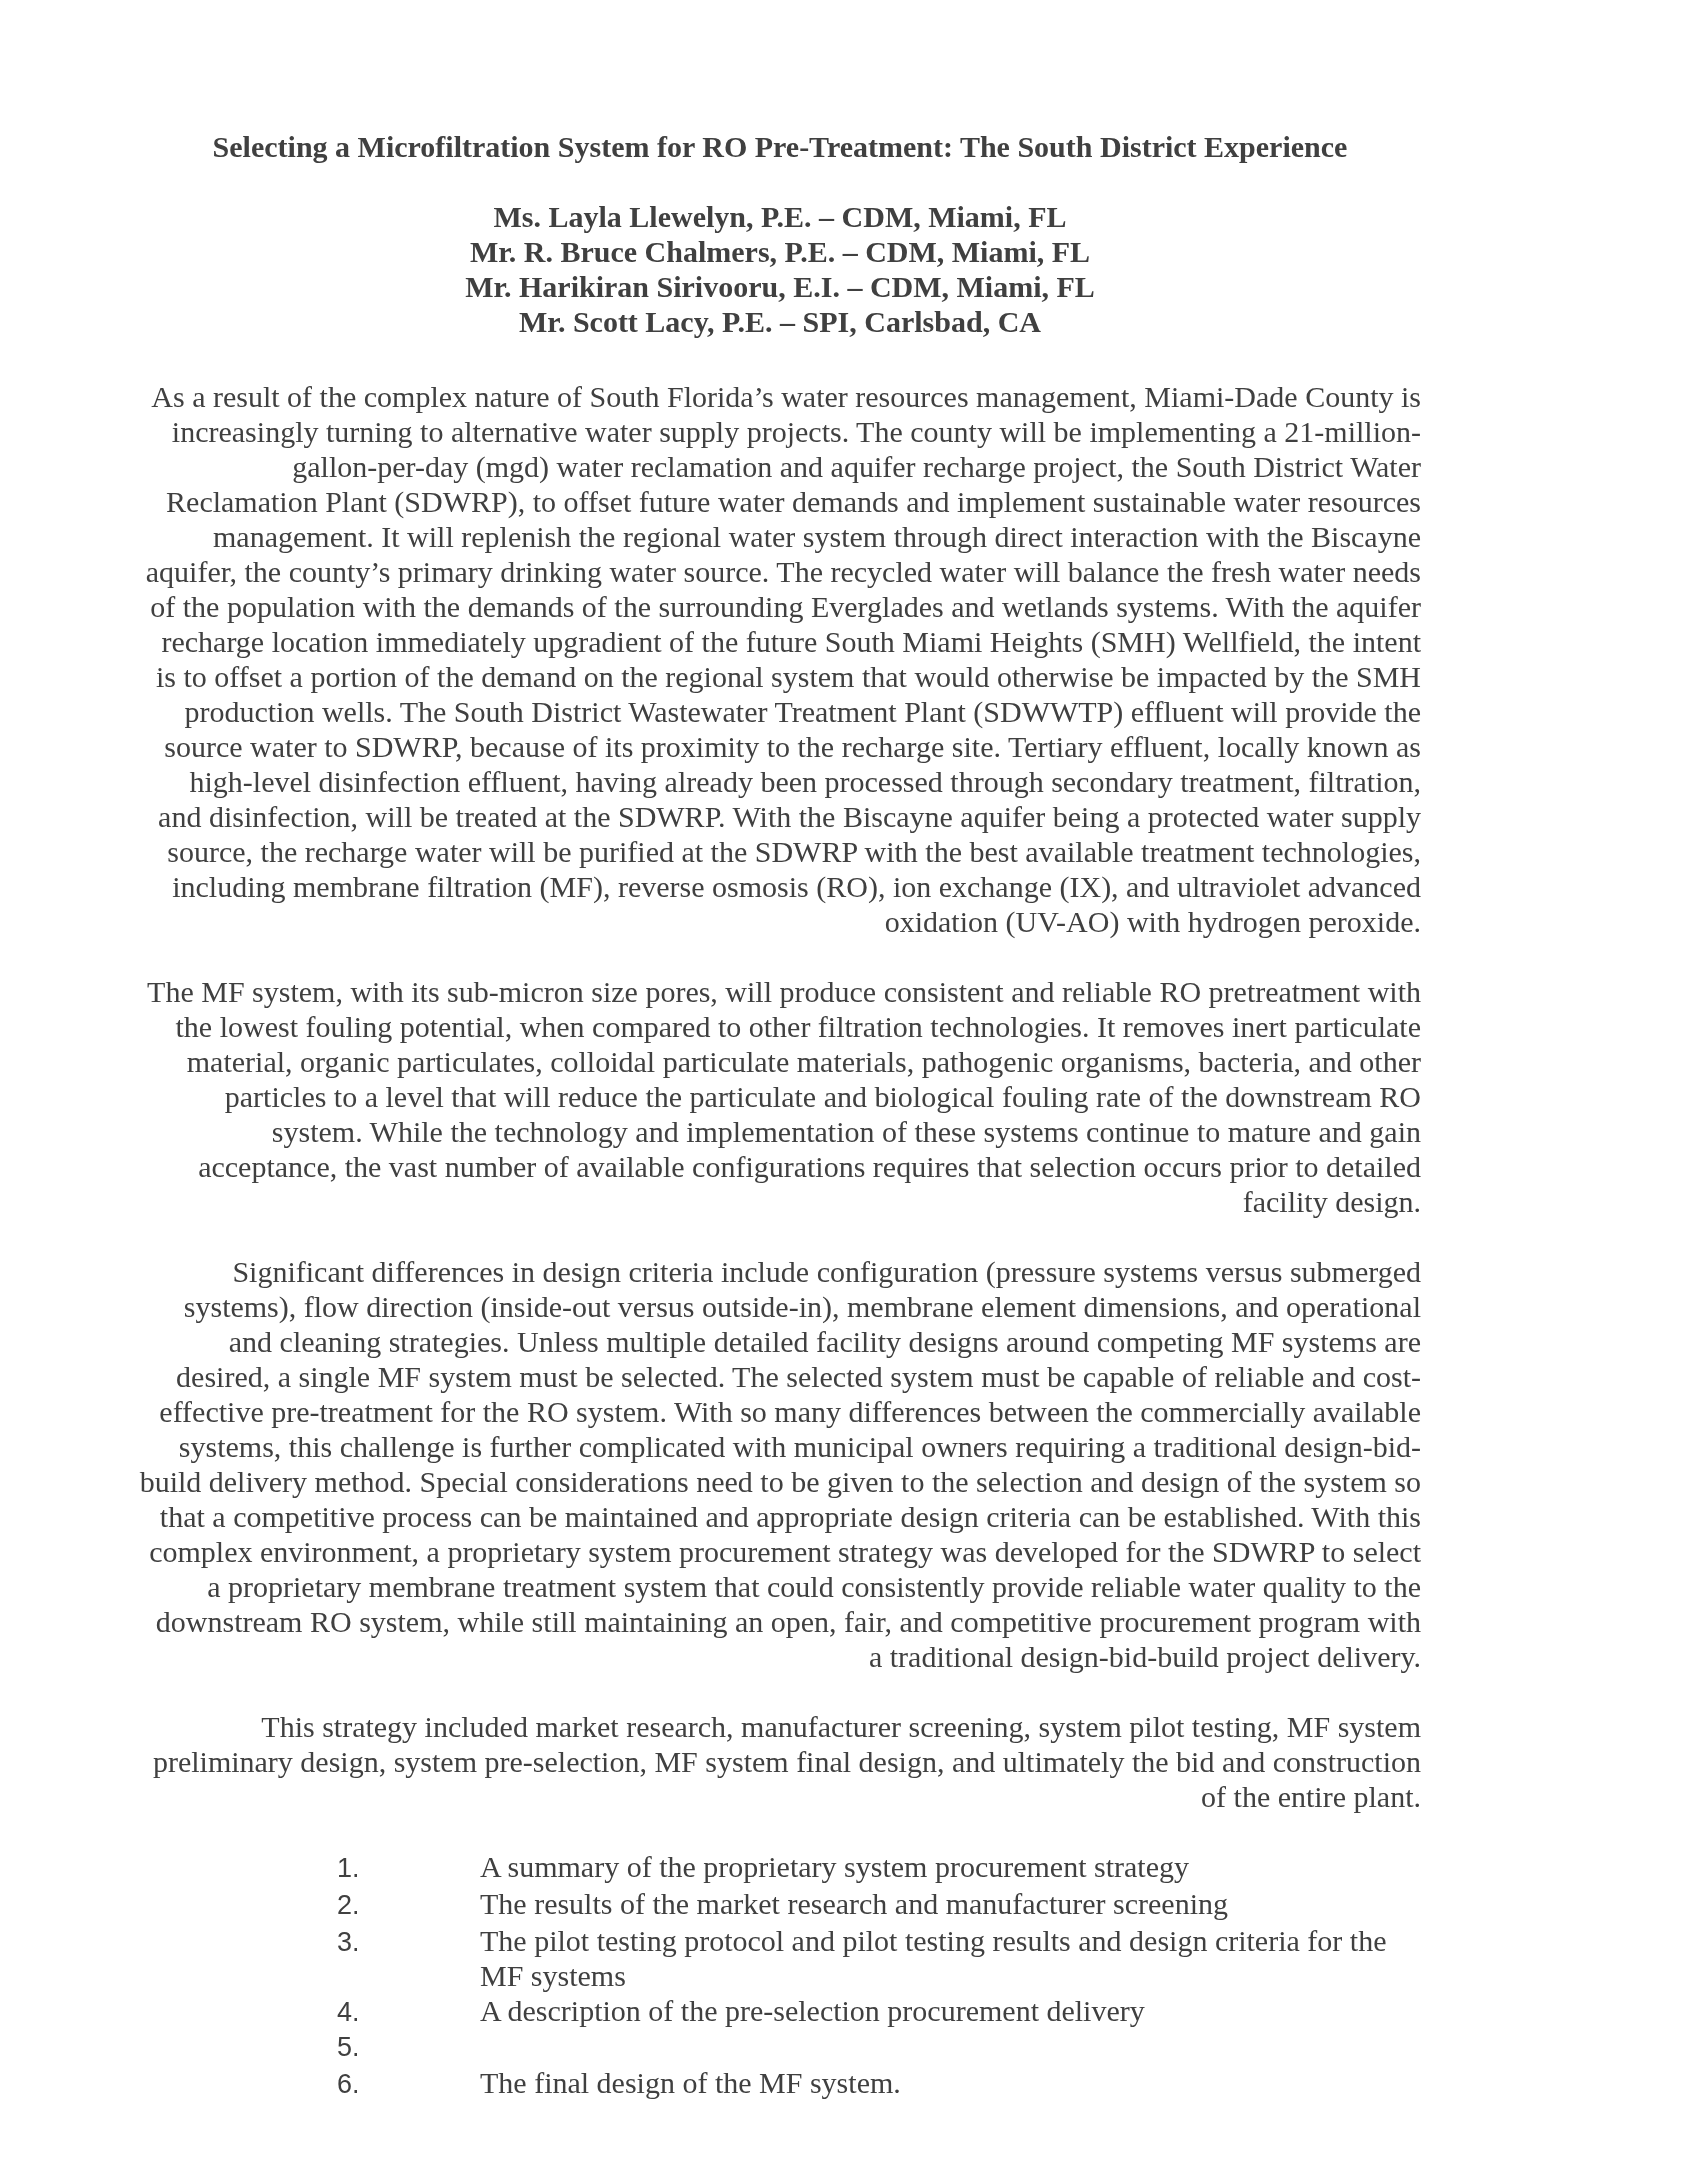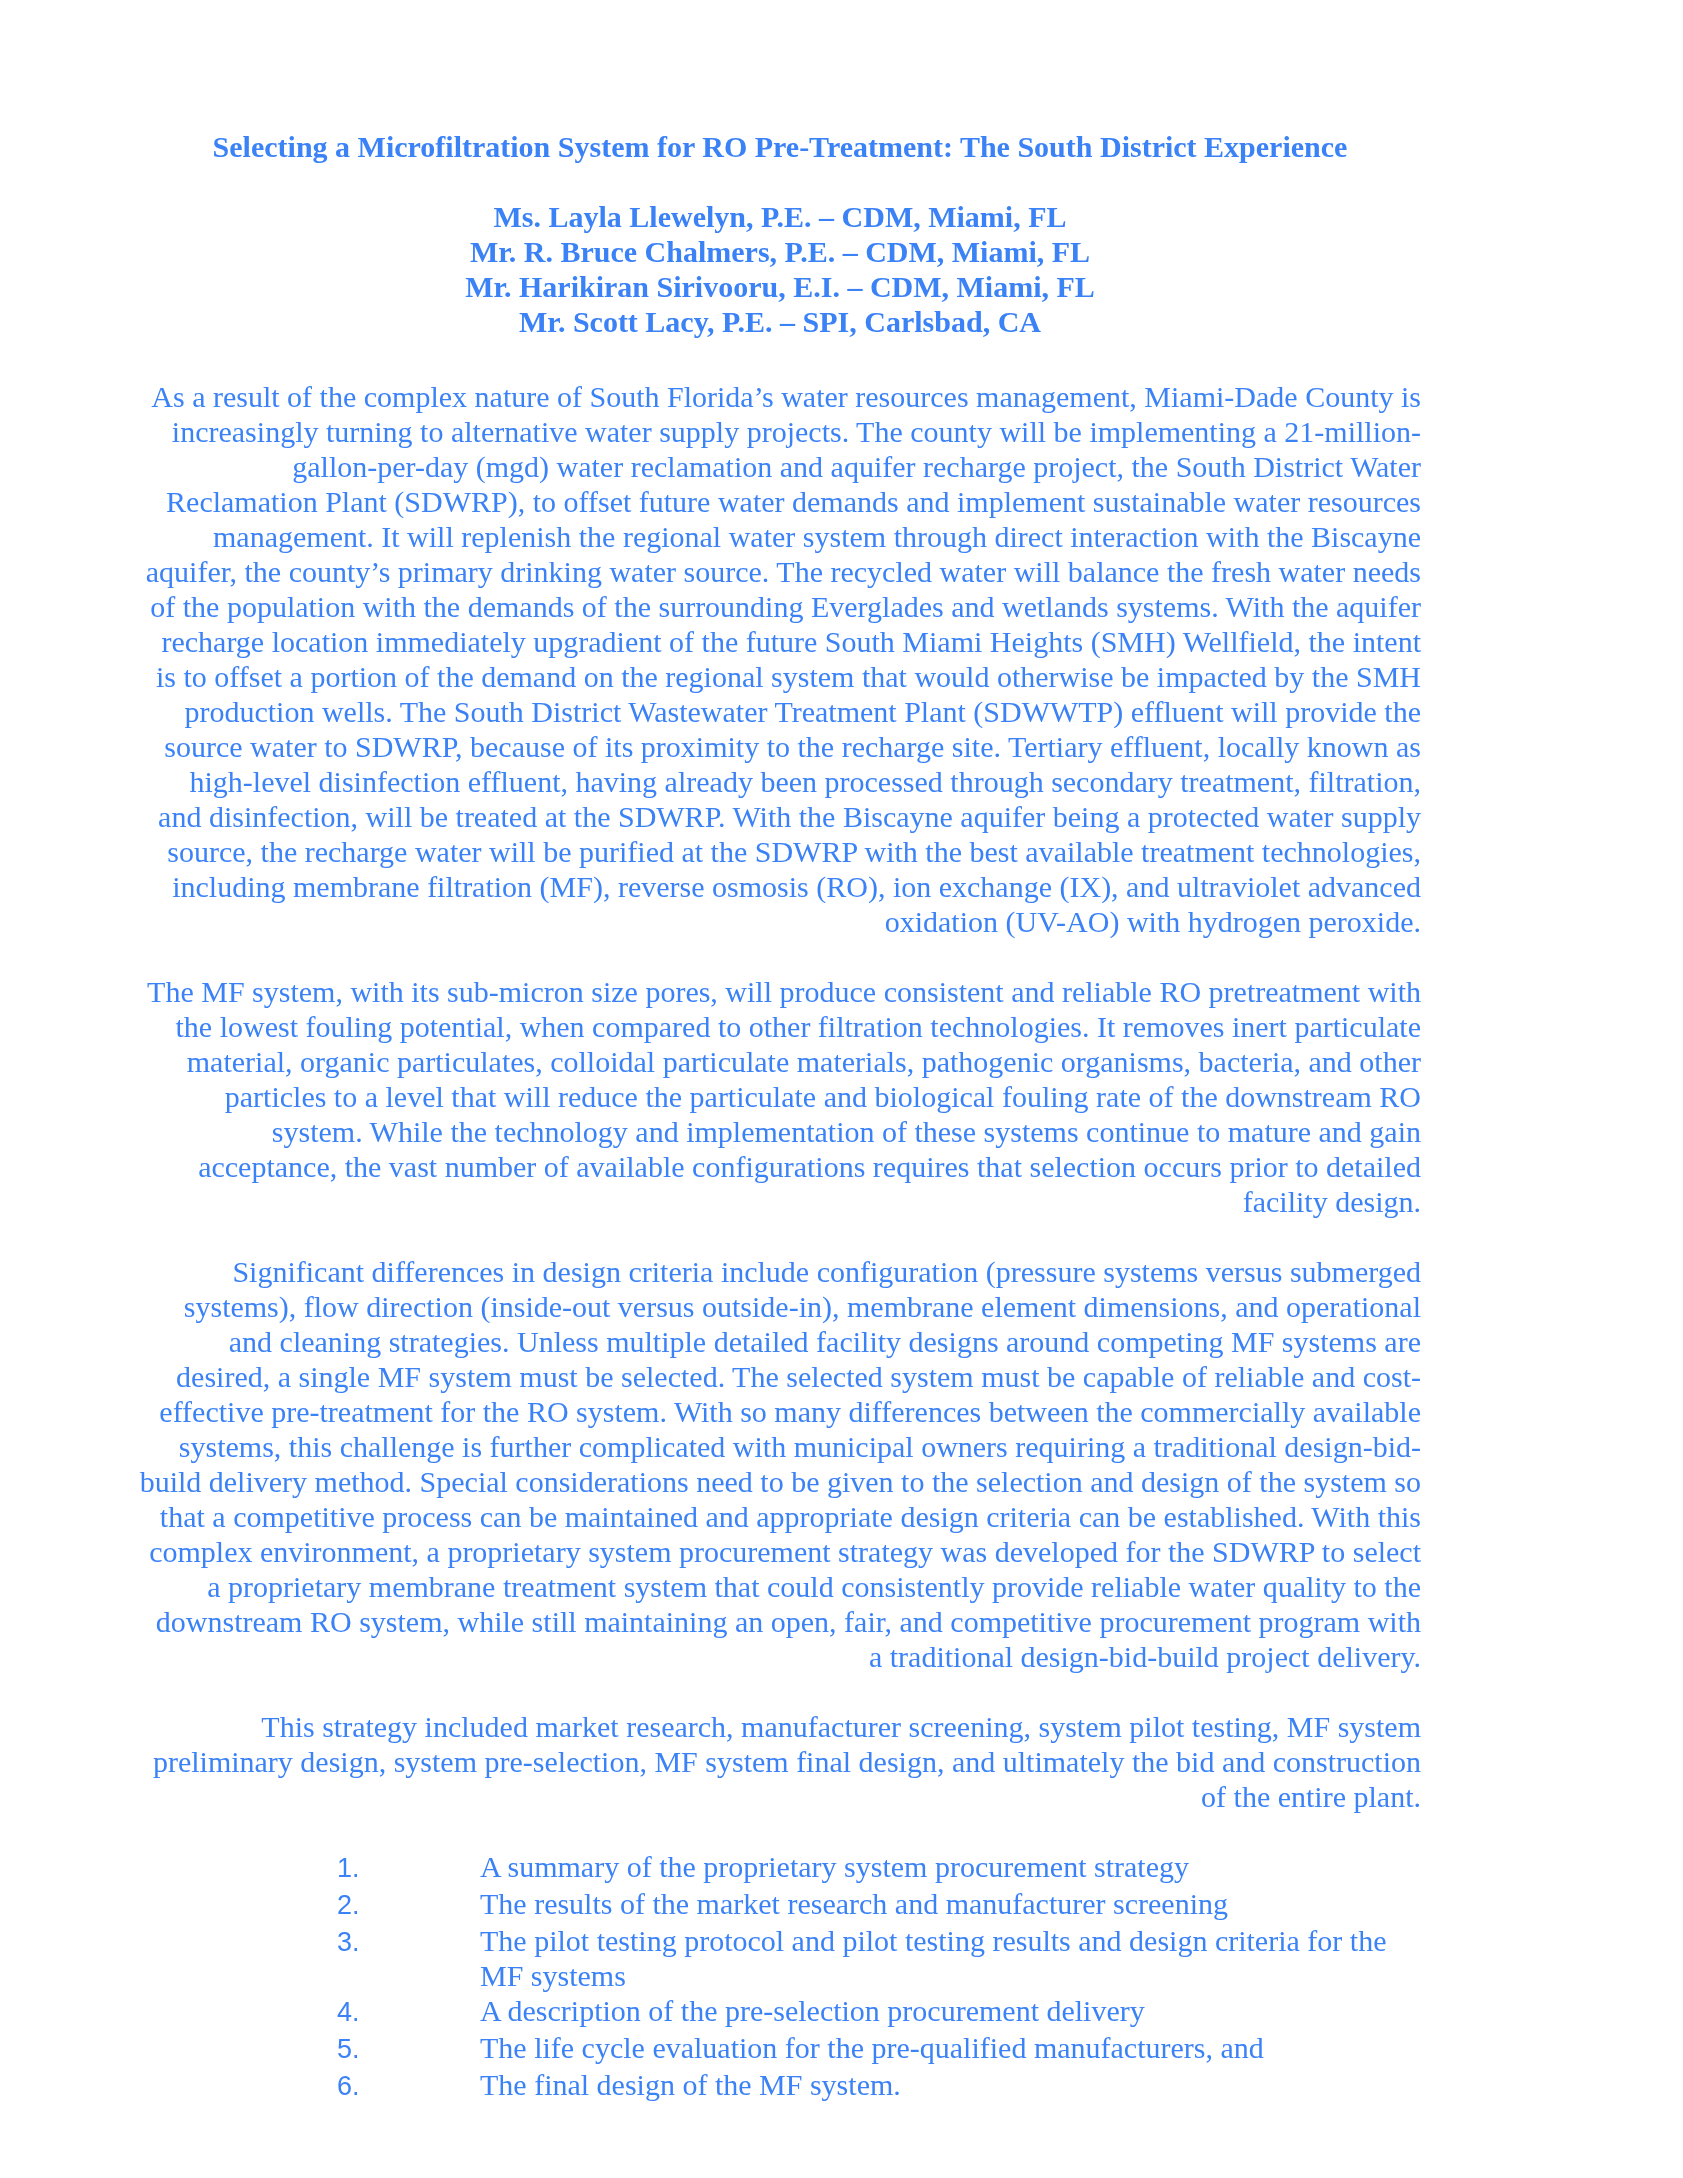--- a/index.html
+++ b/index.html
@@ -5,21 +5,21 @@
   html, body {
     margin: 0;
     padding: 0;
     background: #ffffff;
   }
   .page {
     position: relative;
     width: 1560px;
     height: 2178px;
     background: #ffffff;
-    color: #3b82f6;
+    color: #404040;
     font-family: "Liberation Serif", "DejaVu Serif", serif;
     box-sizing: border-box;
     padding: 129px 139px 0 139px;
     overflow: hidden;
   }
   .title {
     font-size: 30px;
     line-height: 35px;
     font-weight: bold;
     text-align: center;
@@ -96,21 +96,20 @@
     <div class="list-row">
       <span class="list-num">3.</span>
       <span class="list-text">The pilot testing protocol and pilot testing results and design criteria for the MF systems</span>
     </div>
     <div class="list-row">
       <span class="list-num">4.</span>
       <span class="list-text">A description of the pre-selection procurement delivery</span>
     </div>
     <div class="list-row">
       <span class="list-num">5.</span>
-      <span class="list-text">The life cycle evaluation for the pre-qualified manufacturers, and</span>
     </div>
     <div class="list-row">
       <span class="list-num">6.</span>
       <span class="list-text">The final design of the MF system.</span>
     </div>
   </div>
 
 </div>
 
 

